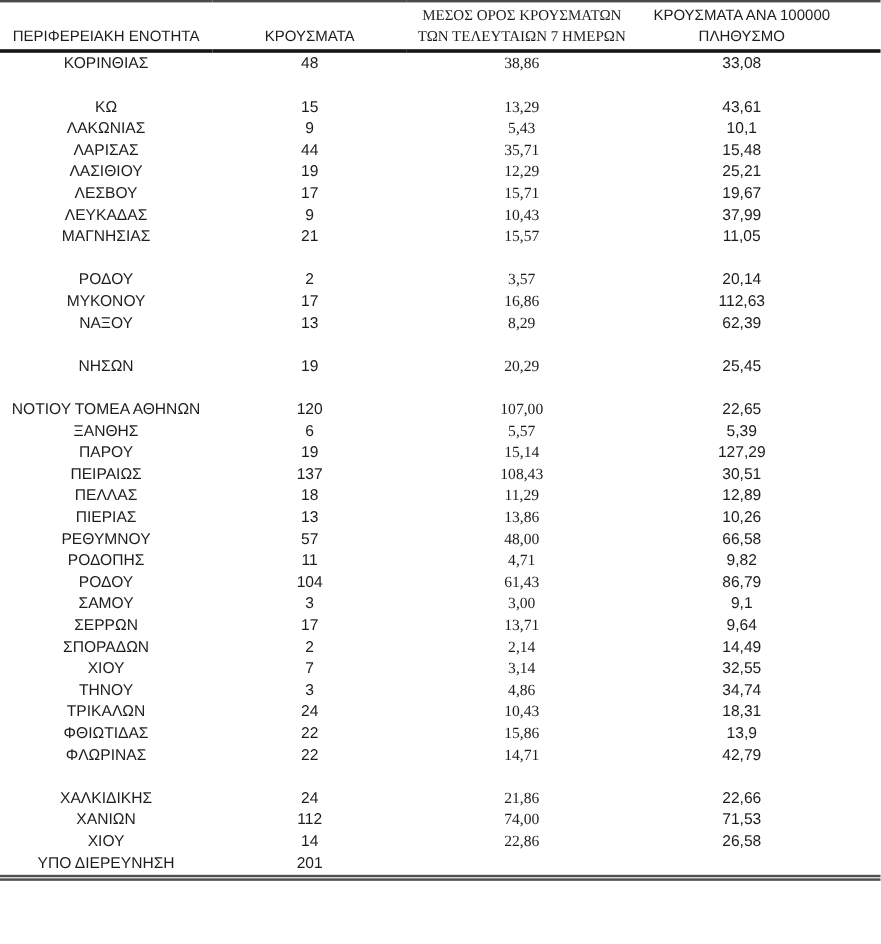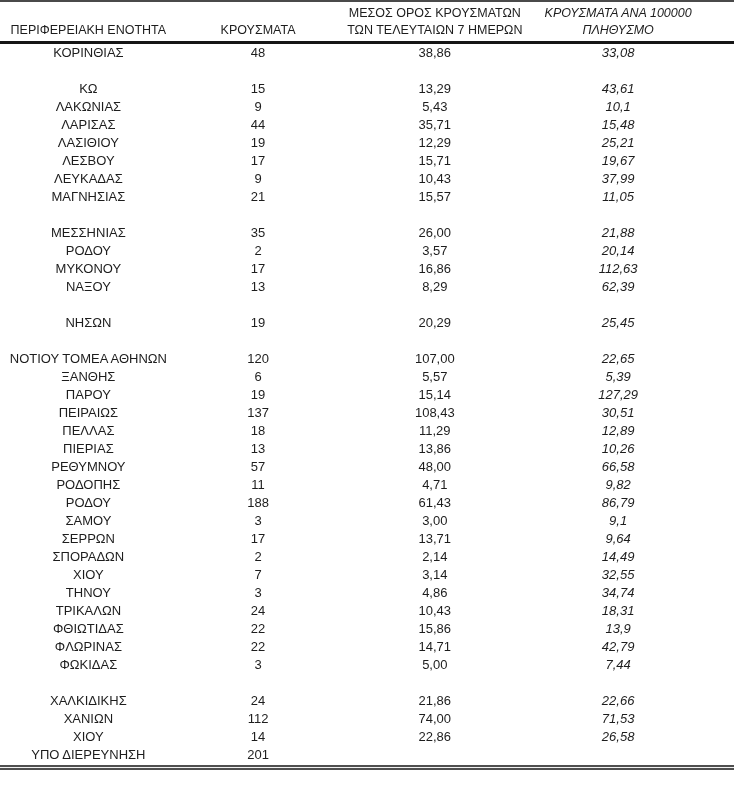--- a/index.html
+++ b/index.html
@@ -26,22 +26,22 @@
     padding: 0;
     margin: 0;
     text-align: center;
     font-weight: normal;
     white-space: nowrap;
     overflow: hidden;
   }
   
   .col0 { width: 25%; }
   .col1 { width: 23%; }
-  .col2 { width: 27%; }
-  .col3 { width: 25%; padding-right: 28px !important; font-style: italic; }
+  .col2 { width: 27%; font-family: Liberation Serif, serif; }
+  .col3 { width: 25%; padding-right: 28px !important; }
 
   thead th {
     vertical-align: bottom;
     font-size: 12.5px;
     line-height: 17px;
     padding-top: 3px !important;
     padding-bottom: 2px !important;
     border-bottom: 3px solid #161616;
   }
   tbody td {
@@ -132,26 +132,20 @@
         <tr>
           <td class="col0">ΜΑΓΝΗΣΙΑΣ</td>
           <td class="col1">21</td>
           <td class="col2">15,57</td>
           <td class="col3">11,05</td>
         </tr>
         <tr class="spacer">
           <td colspan="4"></td>
         </tr>
         <tr>
-          <td class="col0">ΜΕΣΣΗΝΙΑΣ</td>
-          <td class="col1">35</td>
-          <td class="col2">26,00</td>
-          <td class="col3">21,88</td>
-        </tr>
-        <tr>
           <td class="col0">ΡΟΔΟΥ</td>
           <td class="col1">2</td>
           <td class="col2">3,57</td>
           <td class="col3">20,14</td>
         </tr>
         <tr>
           <td class="col0">ΜΥΚΟΝΟΥ</td>
           <td class="col1">17</td>
           <td class="col2">16,86</td>
           <td class="col3">112,63</td>
@@ -217,21 +211,21 @@
           <td class="col3">66,58</td>
         </tr>
         <tr>
           <td class="col0">ΡΟΔΟΠΗΣ</td>
           <td class="col1">11</td>
           <td class="col2">4,71</td>
           <td class="col3">9,82</td>
         </tr>
         <tr>
           <td class="col0">ΡΟΔΟΥ</td>
-          <td class="col1">188</td>
+          <td class="col1">104</td>
           <td class="col2">61,43</td>
           <td class="col3">86,79</td>
         </tr>
         <tr>
           <td class="col0">ΣΑΜΟΥ</td>
           <td class="col1">3</td>
           <td class="col2">3,00</td>
           <td class="col3">9,1</td>
         </tr>
         <tr>
@@ -268,26 +262,20 @@
           <td class="col0">ΦΘΙΩΤΙΔΑΣ</td>
           <td class="col1">22</td>
           <td class="col2">15,86</td>
           <td class="col3">13,9</td>
         </tr>
         <tr>
           <td class="col0">ΦΛΩΡΙΝΑΣ</td>
           <td class="col1">22</td>
           <td class="col2">14,71</td>
           <td class="col3">42,79</td>
-        </tr>
-        <tr>
-          <td class="col0">ΦΩΚΙΔΑΣ</td>
-          <td class="col1">3</td>
-          <td class="col2">5,00</td>
-          <td class="col3">7,44</td>
         </tr>
         <tr class="spacer">
           <td colspan="4"></td>
         </tr>
         <tr>
           <td class="col0">ΧΑΛΚΙΔΙΚΗΣ</td>
           <td class="col1">24</td>
           <td class="col2">21,86</td>
           <td class="col3">22,66</td>
         </tr>

